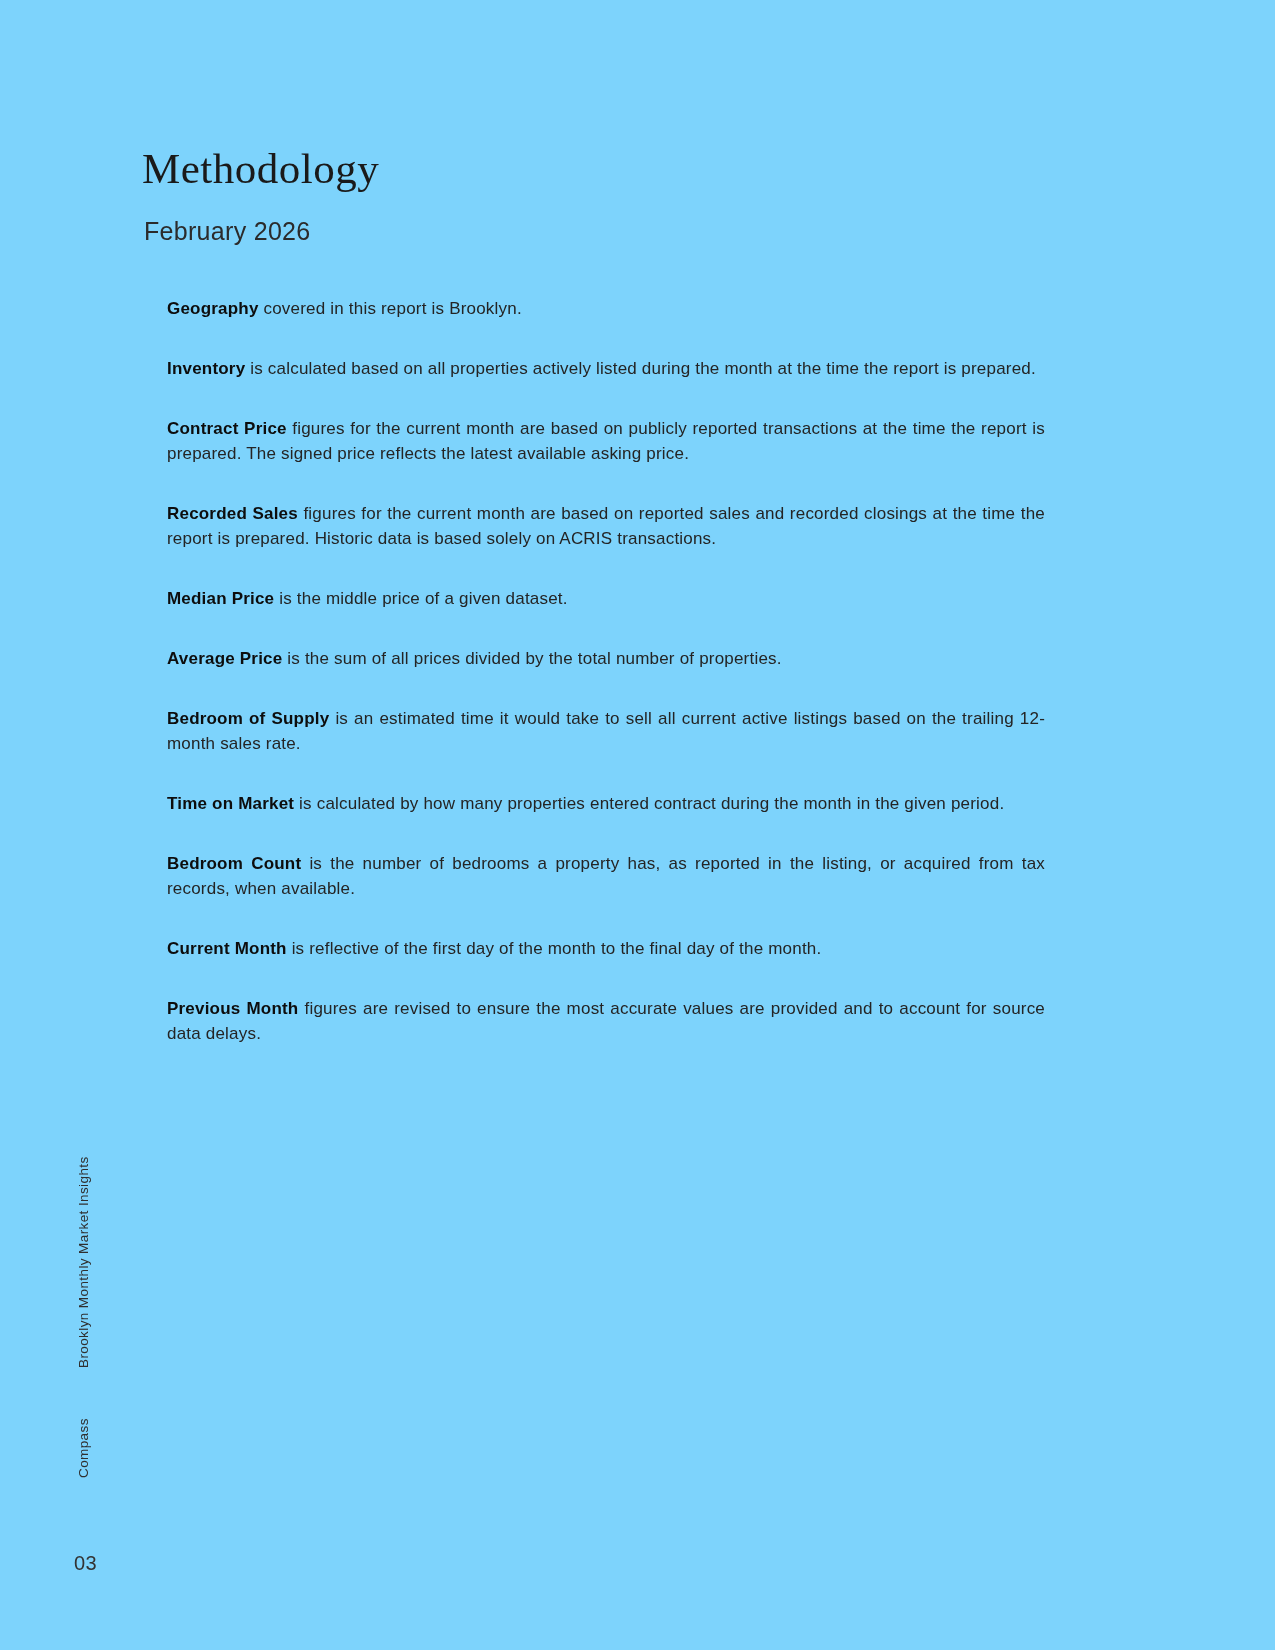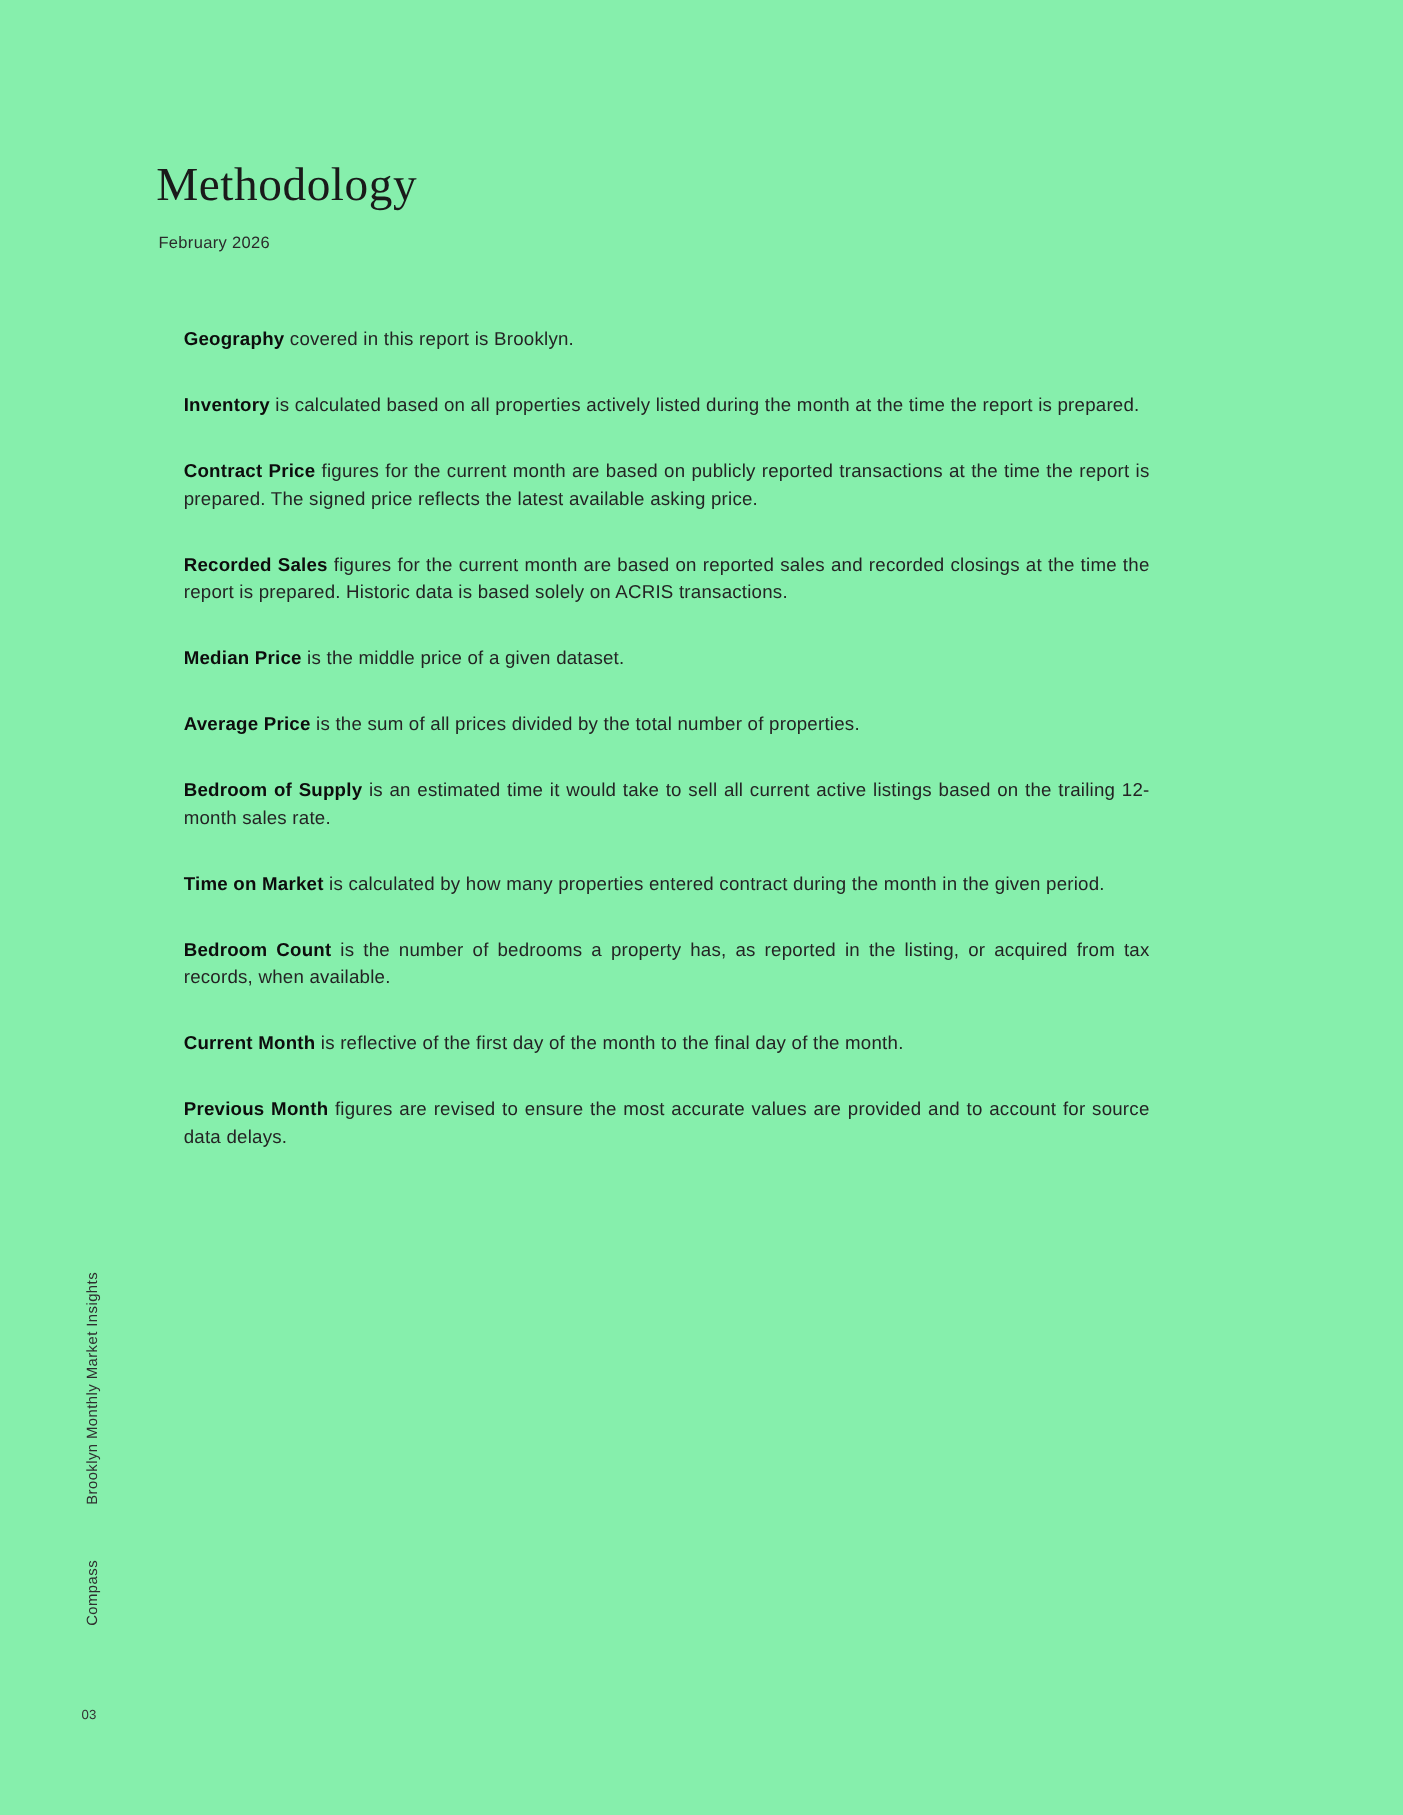--- a/index.html
+++ b/index.html
@@ -4,41 +4,41 @@
 <style>
   html, body {
     margin: 0;
     padding: 0;
     background: #ffffff;
   }
   .page {
     position: relative;
     width: 1275px;
     height: 1650px;
-    background: #86efac;
+    background: #7dd3fc;
     overflow: hidden;
     font-family: "Liberation Sans", sans-serif;
   }
   .doc-header {
     position: absolute;
     left: 142px;
     top: 144px;
   }
   .doc-title {
     margin: 0;
     font-family: "Liberation Serif", "DejaVu Serif", serif;
     font-weight: 400;
     font-size: 43px;
     line-height: 50px;
     letter-spacing: 0.5px;
     color: #1a1a1a;
   }
   .doc-subtitle {
-    margin: 14px 0 0 2px;
-    font-size: 15px;
+    margin: 24px 0 0 2px;
+    font-size: 25px;
     line-height: 26px;
     font-weight: 400;
     color: #2b2b2b;
     letter-spacing: 0.3px;
   }
   .definitions {
     position: absolute;
     left: 167px;
     top: 296px;
     width: 878px;
@@ -70,21 +70,21 @@
     top: 1368px;
   }
   .vertical-label.brand {
     left: 76px;
     top: 1478px;
   }
   .page-number {
     position: absolute;
     left: 74px;
     top: 1552px;
-    font-size: 12px;
+    font-size: 20px;
     color: #333333;
     letter-spacing: 0.3px;
   }
 </style>
 </head>
 <body>
 
 <div class="page">
 
   <header class="doc-header">

